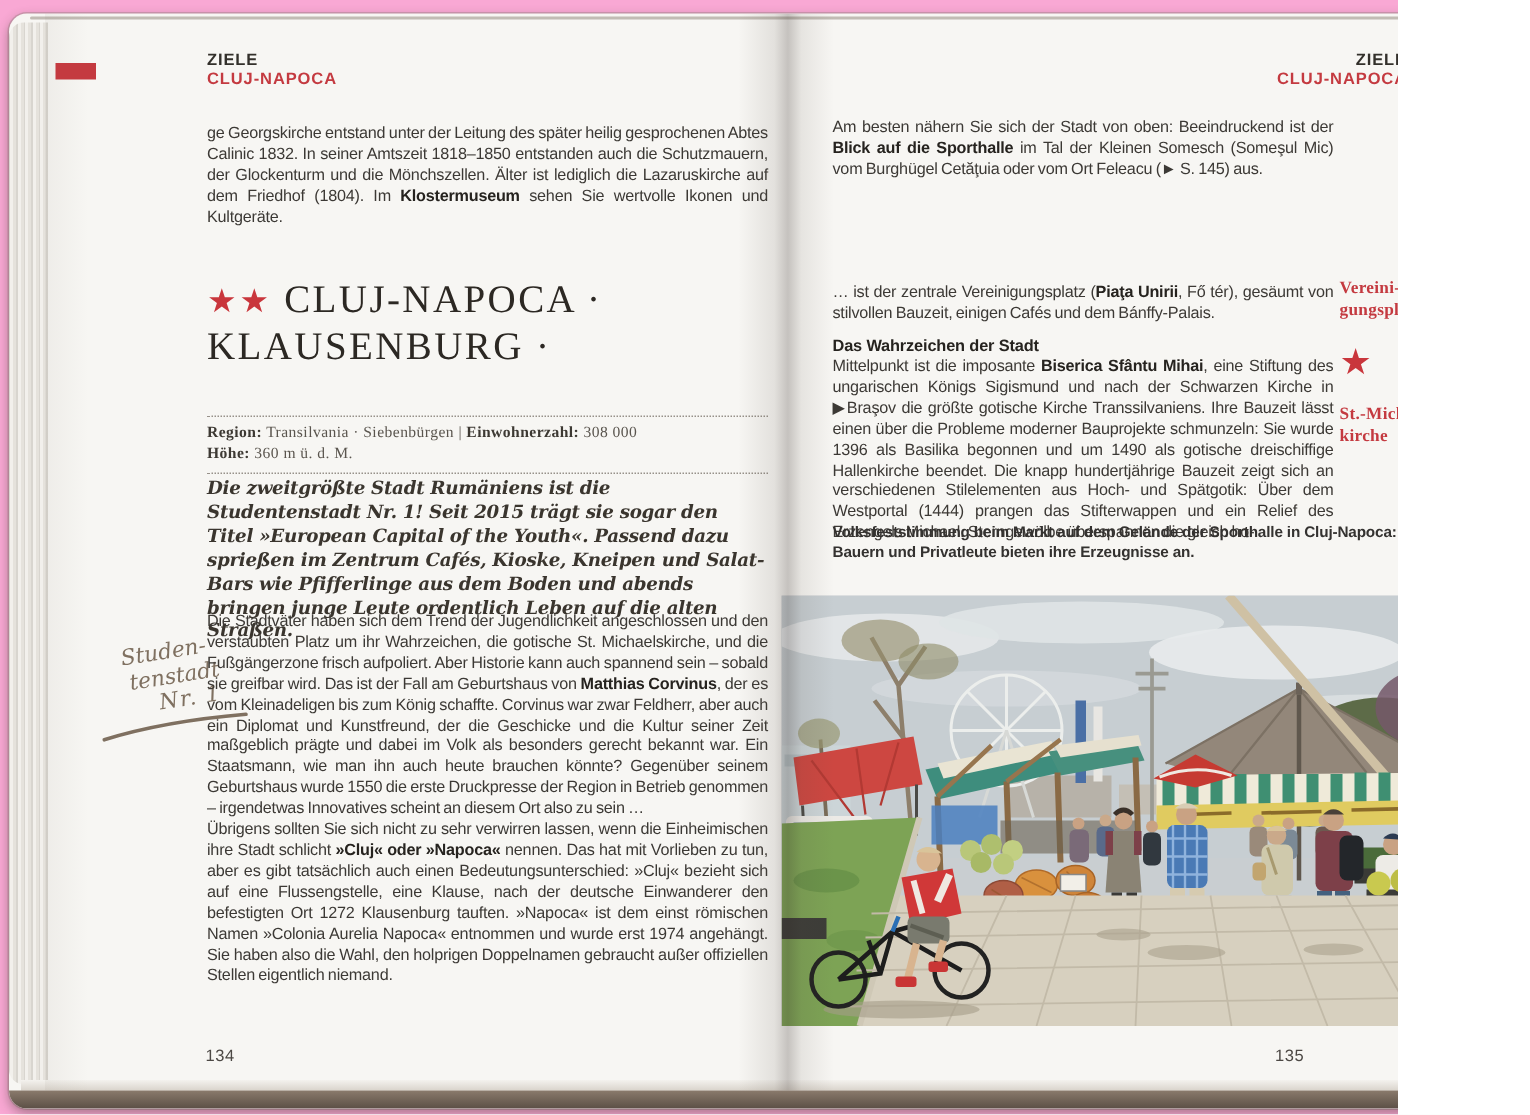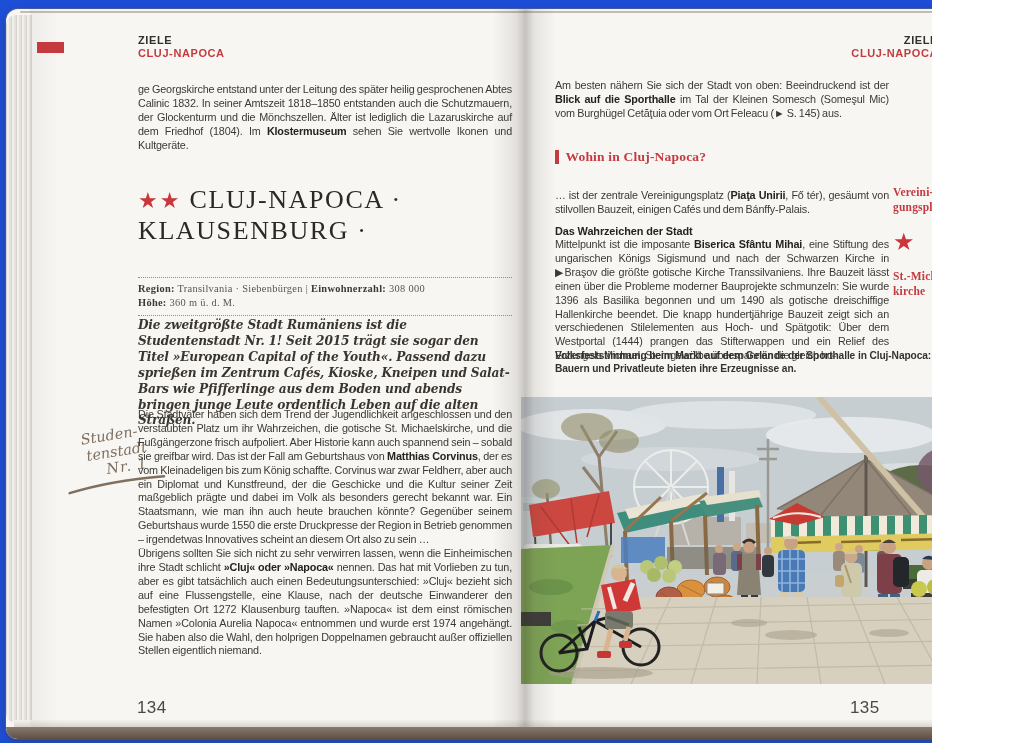--- a/index.html
+++ b/index.html
@@ -1,16 +1,16 @@
 <!DOCTYPE html>
 <html><head>
 <meta charset="utf-8">
 <style>
   html,body{margin:0;padding:0;background:#ffffff;}
-  .canvas{position:relative;width:932px;height:743px;background:#1d4ed8;overflow:hidden;
+  .canvas{position:relative;width:932px;height:743px;background:#f9a8d4;overflow:hidden;
           font-family:"Liberation Sans",sans-serif;text-decoration:underline;}
   
   .book{position:absolute;left:6px;top:9px;width:1008px;height:730px;border-radius:12px;
         background:#f7f6f3;box-shadow:0 3px 8px rgba(60,50,40,.45),0 0 0 1px rgba(140,130,120,.35);
         overflow:hidden;}
   .stack-left{position:absolute;left:0;top:6px;bottom:16px;width:26px;border-radius:10px 0 0 10px;
         background:repeating-linear-gradient(90deg,#d8d5cf 0 1px,#f2f0ec 1px 3px,#e5e2dc 3px 5px);}
   .stack-right{position:absolute;right:0;top:6px;bottom:16px;width:22px;border-radius:0 10px 10px 0;
         background:repeating-linear-gradient(90deg,#e8e5e0 0 1px,#f4f2ee 1px 3px,#dedbd5 3px 5px);}
   .top-edge{position:absolute;top:2px;left:14px;right:14px;height:2px;background:#968c80;opacity:.55;border-radius:2px;}
@@ -23,21 +23,21 @@
   .page{position:absolute;top:0;height:718px;}
   .page.left{left:24px;width:482px;background:linear-gradient(90deg,rgba(120,110,95,.07),rgba(0,0,0,0) 6%);}
   .page.right{left:526px;width:462px;background:linear-gradient(270deg,rgba(120,110,95,.06),rgba(0,0,0,0) 8%);}
   
   .runhead{position:absolute;font-size:11px;font-weight:bold;letter-spacing:.6px;color:#33302b;line-height:13px;}
   .runhead .chap{color:#c43a40;}
   .redtab{position:absolute;width:27px;height:11px;background:#c43a40;}
   .body-copy{font-size:10.8px;line-height:13.9px;letter-spacing:-.15px;word-spacing:-.6px;
              color:#3c3935;text-align:justify;}
   .body-copy b{color:#26231f;}
-  .pagenum{position:absolute;font-size:17px;color:#4c4844;letter-spacing:.4px;text-align:right;}
+  .pagenum{position:absolute;font-size:11px;color:#4c4844;letter-spacing:.4px;text-align:right;}
   
   .lp-col{position:absolute;left:108px;width:374px;}
   .title{font-family:"Liberation Serif",serif;font-size:26px;line-height:29.5px;letter-spacing:1.6px;
          color:#2c2823;font-weight:400;}
   .title .stars{color:#c9363c;font-size:22px;letter-spacing:2px;margin-right:8px;}
   .factbox{font-family:"Liberation Serif",serif;font-size:10.4px;line-height:14px;letter-spacing:.3px;
            color:#5a554e;border-top:1.5px dotted #97918a;border-bottom:1.5px dotted #97918a;padding:4px 0 5px;}
   .factbox b{color:#3d3933;}
   .lead{font-family:"DejaVu Serif","Liberation Serif",serif;font-style:italic;font-weight:bold;
         font-size:12.2px;line-height:15.9px;color:#3a352e;letter-spacing:-.2px;text-align:left;}
@@ -114,24 +114,20 @@
       <div class="redtab" style="left:437px;top:32px;"></div>
       <div class="runhead" style="right:56px;top:25px;text-align:right;">
         <div>ZIELE</div>
         <div class="chap">CLUJ-NAPOCA</div>
       </div>
 
       <div class="rp-col body-copy" style="top:70px;">
         <span>Am besten nähern Sie sich der Stadt von oben: Beeindruckend ist der </span><b>Blick auf die Sporthalle</b><span> im Tal der Kleinen Somesch (Someşul Mic) vom Burghügel Cetăţuia oder vom Ort Feleacu (► S. 145) aus.</span>
       </div>
 
-      <div class="rp-col secthead" style="top:140px;">
-        <div class="bar"></div>
-        <div class="txt">Wohin in Cluj-Napoca?</div>
-      </div>
 
       <div class="rp-col body-copy" style="top:180px;">
         <span>… ist der zentrale Vereinigungsplatz (</span><b>Piaţa Unirii</b><span>, Fő tér), gesäumt von stilvollen Bauzeit, einigen Cafés und dem Bánffy-Palais.</span>
       </div>
       <div class="margin-note" style="top:176px;">
         <div>Vereini-</div>
         <div>gungsplatz</div>
       </div>
 
       <div class="rp-col subhead" style="top:216px;">Das Wahrzeichen der Stadt</div>

